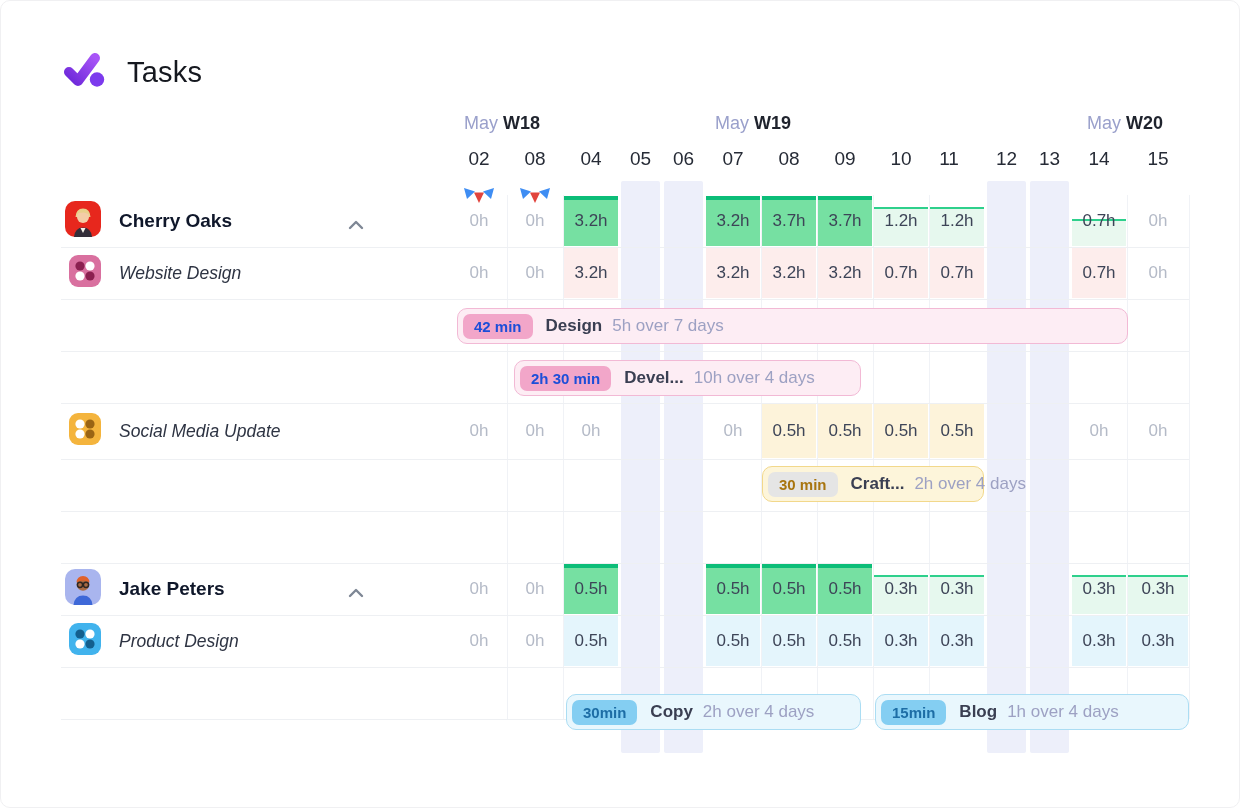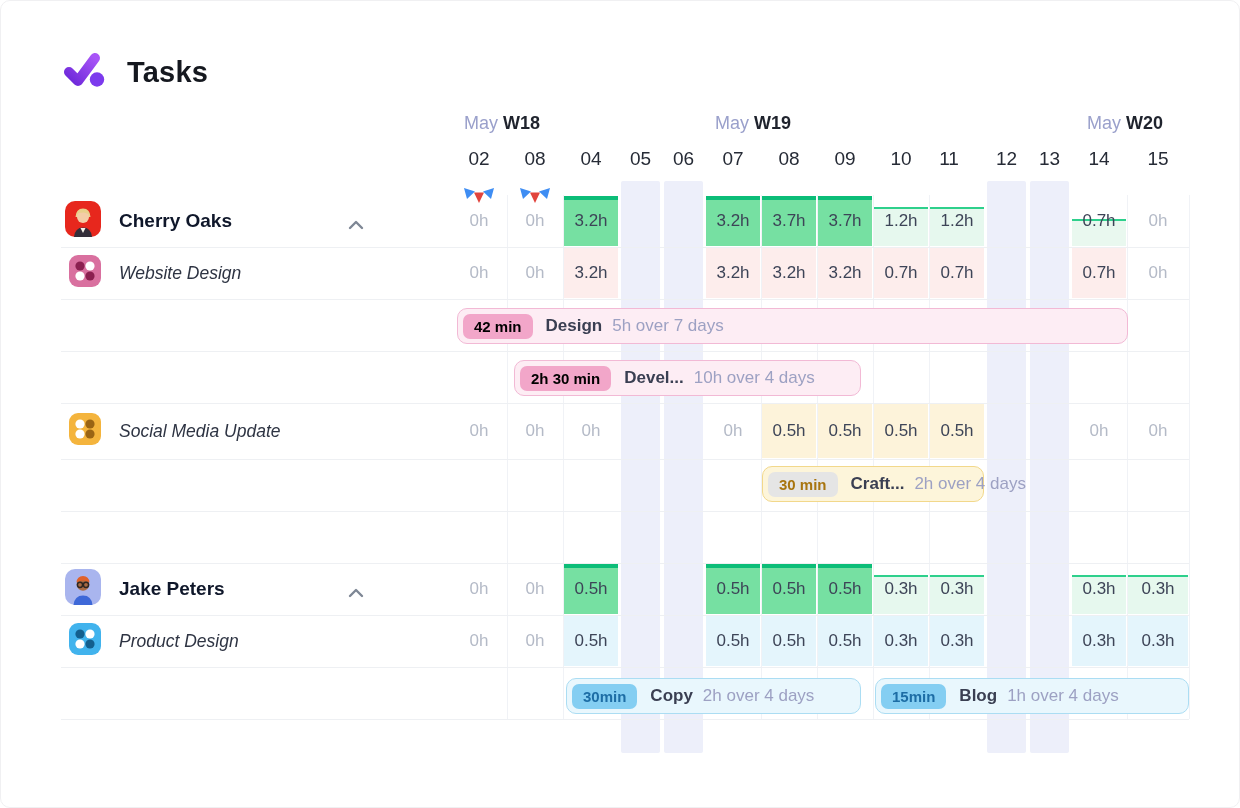--- a/index.html
+++ b/index.html
@@ -5,21 +5,21 @@
   * { margin:0; padding:0; box-sizing:border-box; }
   html,body { background:#fff; }
   .app {
     position:relative; width:1240px; height:808px; background:#ffffff;
     font-family:"Liberation Sans", sans-serif; overflow:hidden;
     border:1px solid #f0f0f2; border-radius:10px;
   }
 
   
   .app-header { position:absolute; left:60px; top:48px; display:flex; align-items:center; gap:20px; }
-  .app-title { font-size:29px; font-weight:700; color:#15181f; letter-spacing:.2px; }
+  .app-title { font-size:29px; font-weight:400; color:#15181f; letter-spacing:.2px; }
 
   .week-label { position:absolute; top:112px; font-size:18px; white-space:nowrap; }
   .week-label .month { color:#9aa0cb; font-weight:400; }
   .week-label .wk { color:#1f232d; font-weight:700; margin-left:5px; }
   .day-label { position:absolute; top:145px; height:26px; font-size:19px; color:#262b36; text-align:center; line-height:26px; }
 
   .stripe { position:absolute; top:180px; height:572px; background:#edeffa; border-radius:2px; }
   .vline { position:absolute; top:194px; height:524px; width:1px; background:#f0f2f6; }
   .hline { position:absolute; left:60px; width:1128px; height:1px; background:#eef0f3; }
 
@@ -48,24 +48,24 @@
   .cell.blue  { background:#e4f5fc; }
   .flag { position:absolute; left:50%; transform:translateX(-50%); top:-9px; width:32px; height:17px; }
 
   
   .bar { position:absolute; height:36px; border-radius:10px; display:flex; align-items:center;
          padding-left:5px; white-space:nowrap; }
   .bar .badge { font-size:15px; font-weight:700; padding:4px 11px; border-radius:7px; margin-right:13px; }
   .bar .title { font-size:17px; font-weight:600; color:#3a3f52; margin-right:10px; }
   .bar .meta  { font-size:17px; font-weight:400; color:#9da1c3; }
   .bar.pink   { background:#fdedf4; border:1.5px solid #f2b9d5; }
-  .bar.pink .badge { background:#f2a6c9; color:#000000; }
+  .bar.pink .badge { background:#f2a6c9; color:#1d4ed8; }
   .bar.yellow { background:#fdf5da; border:1.5px solid #f2d88b; }
   .bar.yellow .badge { background:#e5e5e5; color:#a87510; }
-  .bar.blue   { background:#e9f7fd; border:1.5px solid #abddf3; }
+  .bar.blue   { background:#e9f7fd; border:1.5px solid #abddf3;margin-top:16px; }
   .bar.blue .badge { background:#84cef2; color:#1d6da5; }
 </style>
 </head>
 <body>
 
 <div class="app">
 
   <div class="app-header">
     <span>
       <svg width="46" height="42" viewBox="0 0 46 42">

